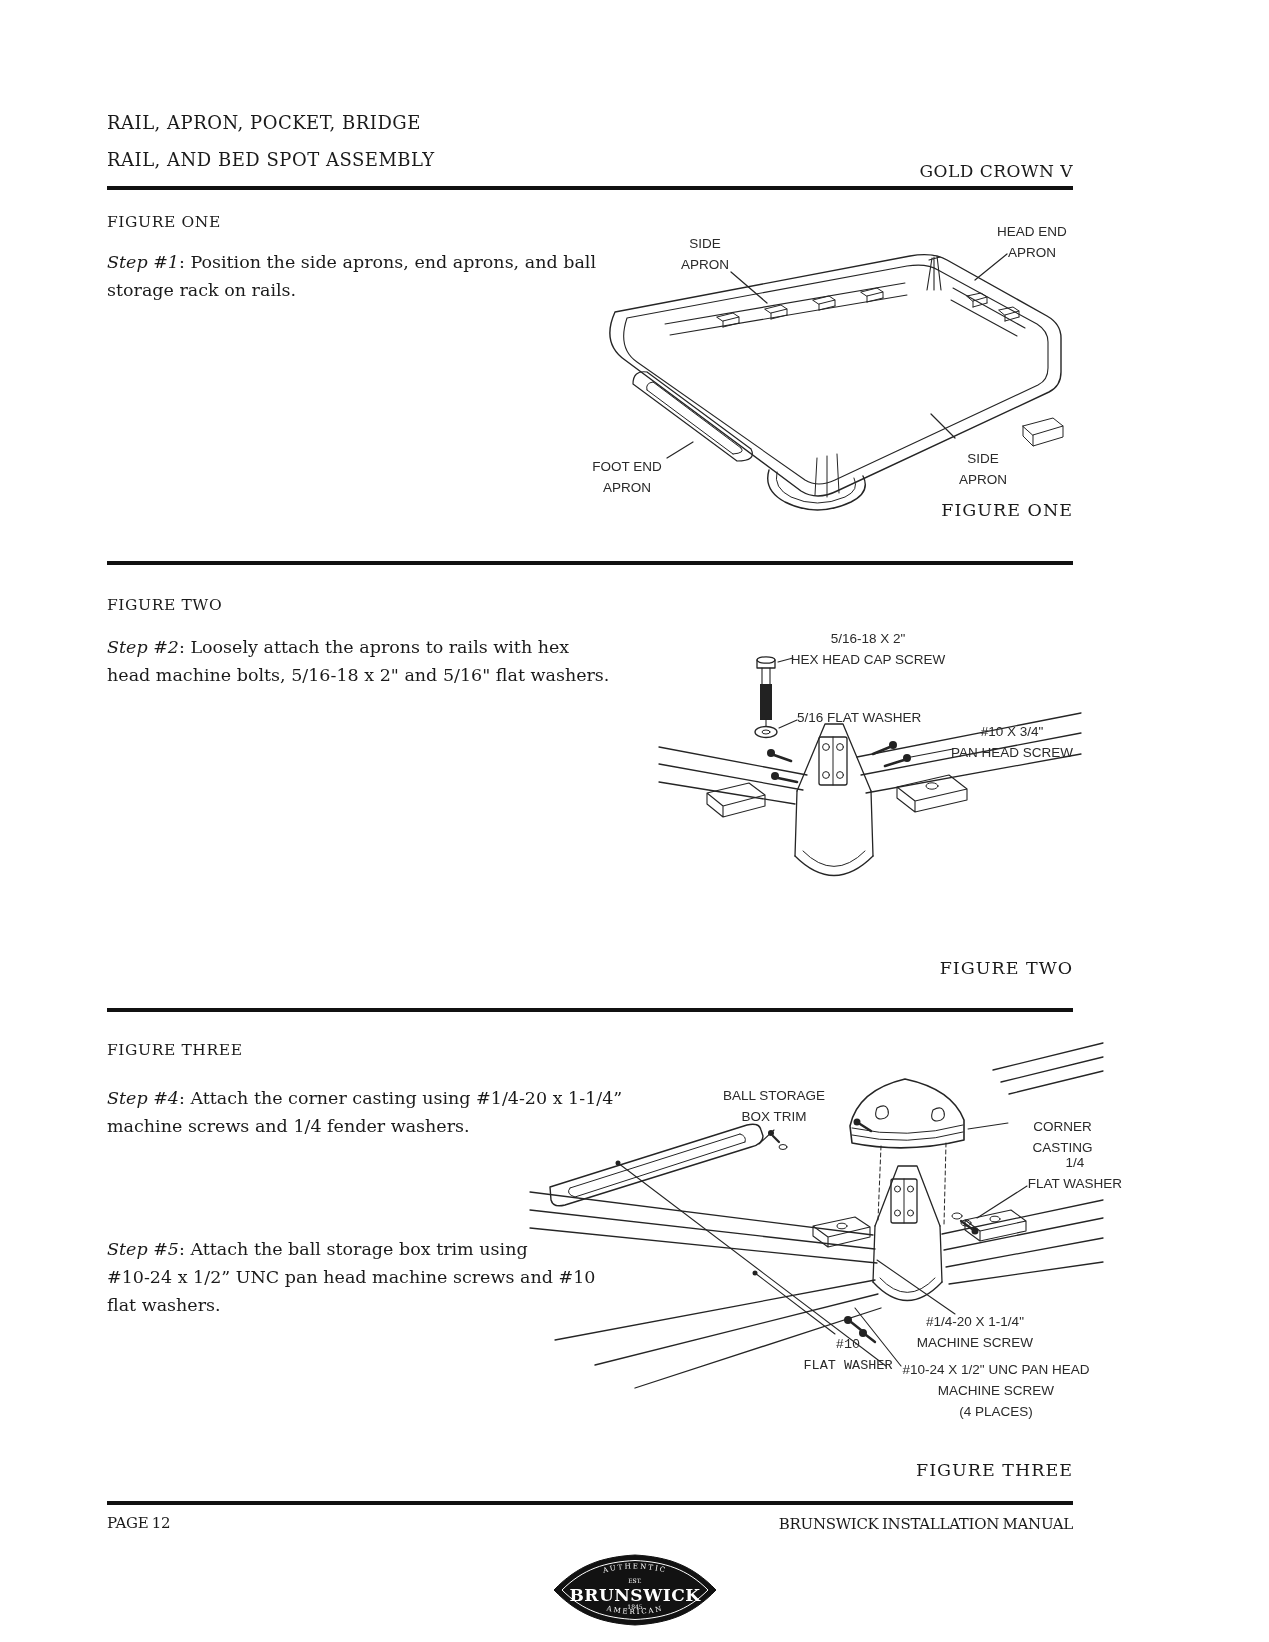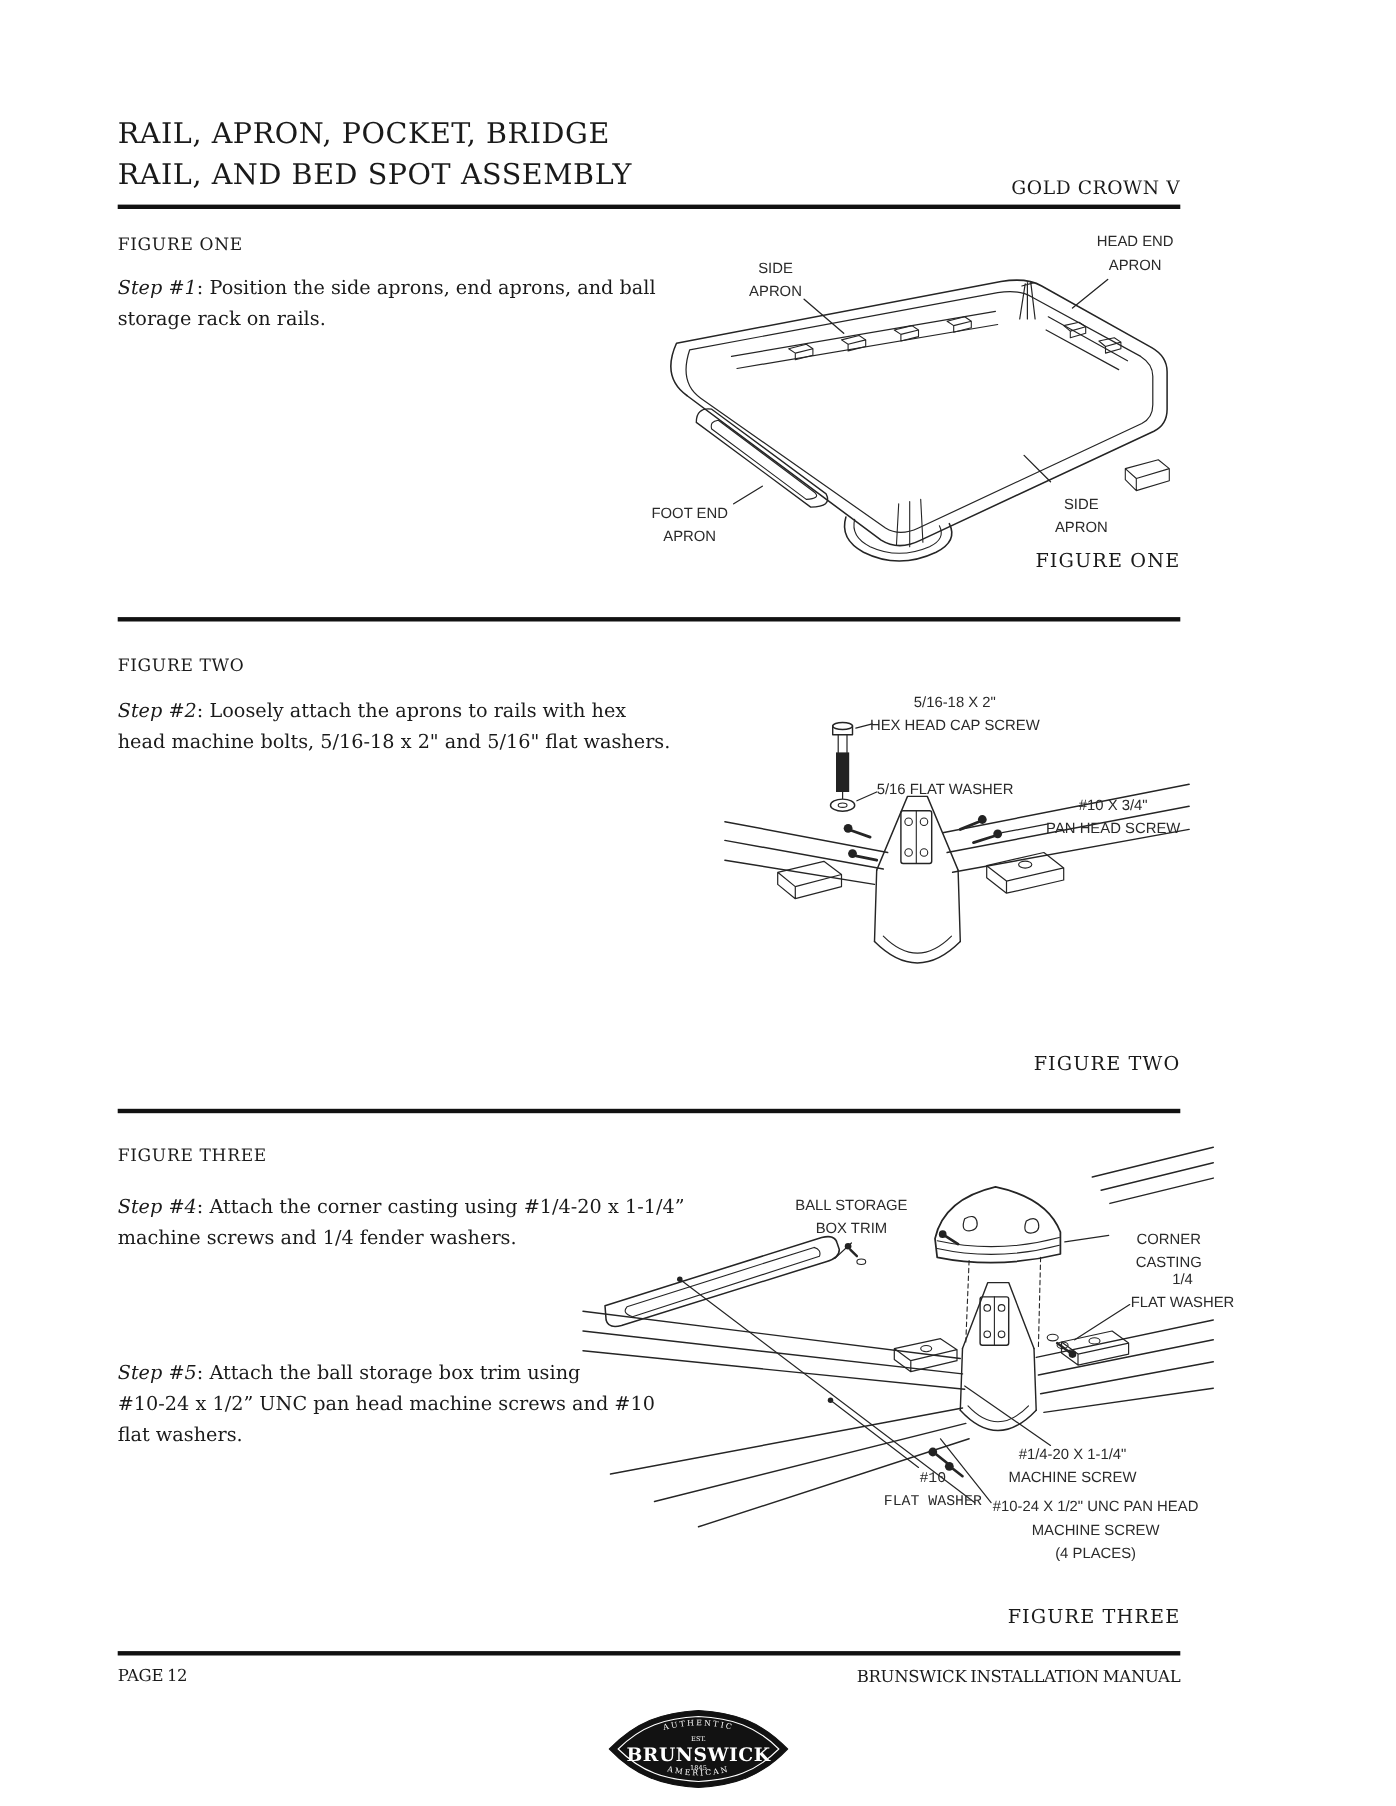--- a/index.html
+++ b/index.html
@@ -1,20 +1,20 @@
 <!DOCTYPE html>
 <html><head>
 <meta charset="utf-8">
 <style>
   html,body{margin:0;padding:0;background:#e8e8e8;}
   #page{position:relative;width:1269px;height:1642px;background:#ffffff;overflow:hidden;
         font-family:"DejaVu Serif",serif;color:#1a1a1a;}
   .abs{position:absolute;}
   .rule{position:absolute;left:107px;width:966px;height:4px;background:#111;}
-  .title{font-size:26px;line-height:37px;letter-spacing:0.5px;white-space:pre-line;}
+  .title{font-size:18px;line-height:37px;letter-spacing:0.5px;white-space:pre-line;}
   .product{font-size:17px;letter-spacing:0.5px;}
   .fig-heading{font-size:15.5px;letter-spacing:0.6px;}
   .step{font-size:17.5px;line-height:28px;}
   .step .lbl{font-style:italic;}
   .step .body{white-space:pre-line;text-align:center;}
   .caption{font-size:17.5px;letter-spacing:1px;text-align:right;}
   .dlabel{position:absolute;font-family:"Liberation Sans",sans-serif;font-size:13.5px;
           line-height:21px;color:#2a2a2a;text-align:center;white-space:pre-line;}
   .dlabel.left{text-align:left;}
   .footer-text{font-size:15px;letter-spacing:-0.3px;word-spacing:-1px;}
@@ -66,21 +66,21 @@
       <path d="M262,258 L260,295 M272,256 L272,297 M282,254 L284,293" stroke-width="1"></path>
 
       <path d="M468,226 L498,218 L508,226 L478,235 Z M478,235 L478,246 L508,237 L508,226 M468,226 L468,236 L478,246" stroke-width="1"></path>
 
       <path d="M176,72 L212,103 M452,54 L420,80 M112,258 L138,242 M376,214 L400,238" stroke-width="1.2"></path>
     </g>
   </svg>
 
   <div class="dlabel" style="left:650px;top:233px;width:110px;">SIDE
 APRON</div>
-  <div class="dlabel" style="left:972px;top:209px;width:120px;text-align:center;">HEAD END
+  <div class="dlabel" style="left:972px;top:221px;width:120px;text-align:center;">HEAD END
 APRON</div>
   <div class="dlabel" style="left:567px;top:456px;width:120px;">FOOT END
 APRON</div>
   <div class="dlabel" style="left:933px;top:448px;width:100px;">SIDE
 APRON</div>
 
   <div class="abs caption" style="right:196px;top:500px;">FIGURE ONE</div>
 
   <div class="rule" style="top:561px;"></div>
 

